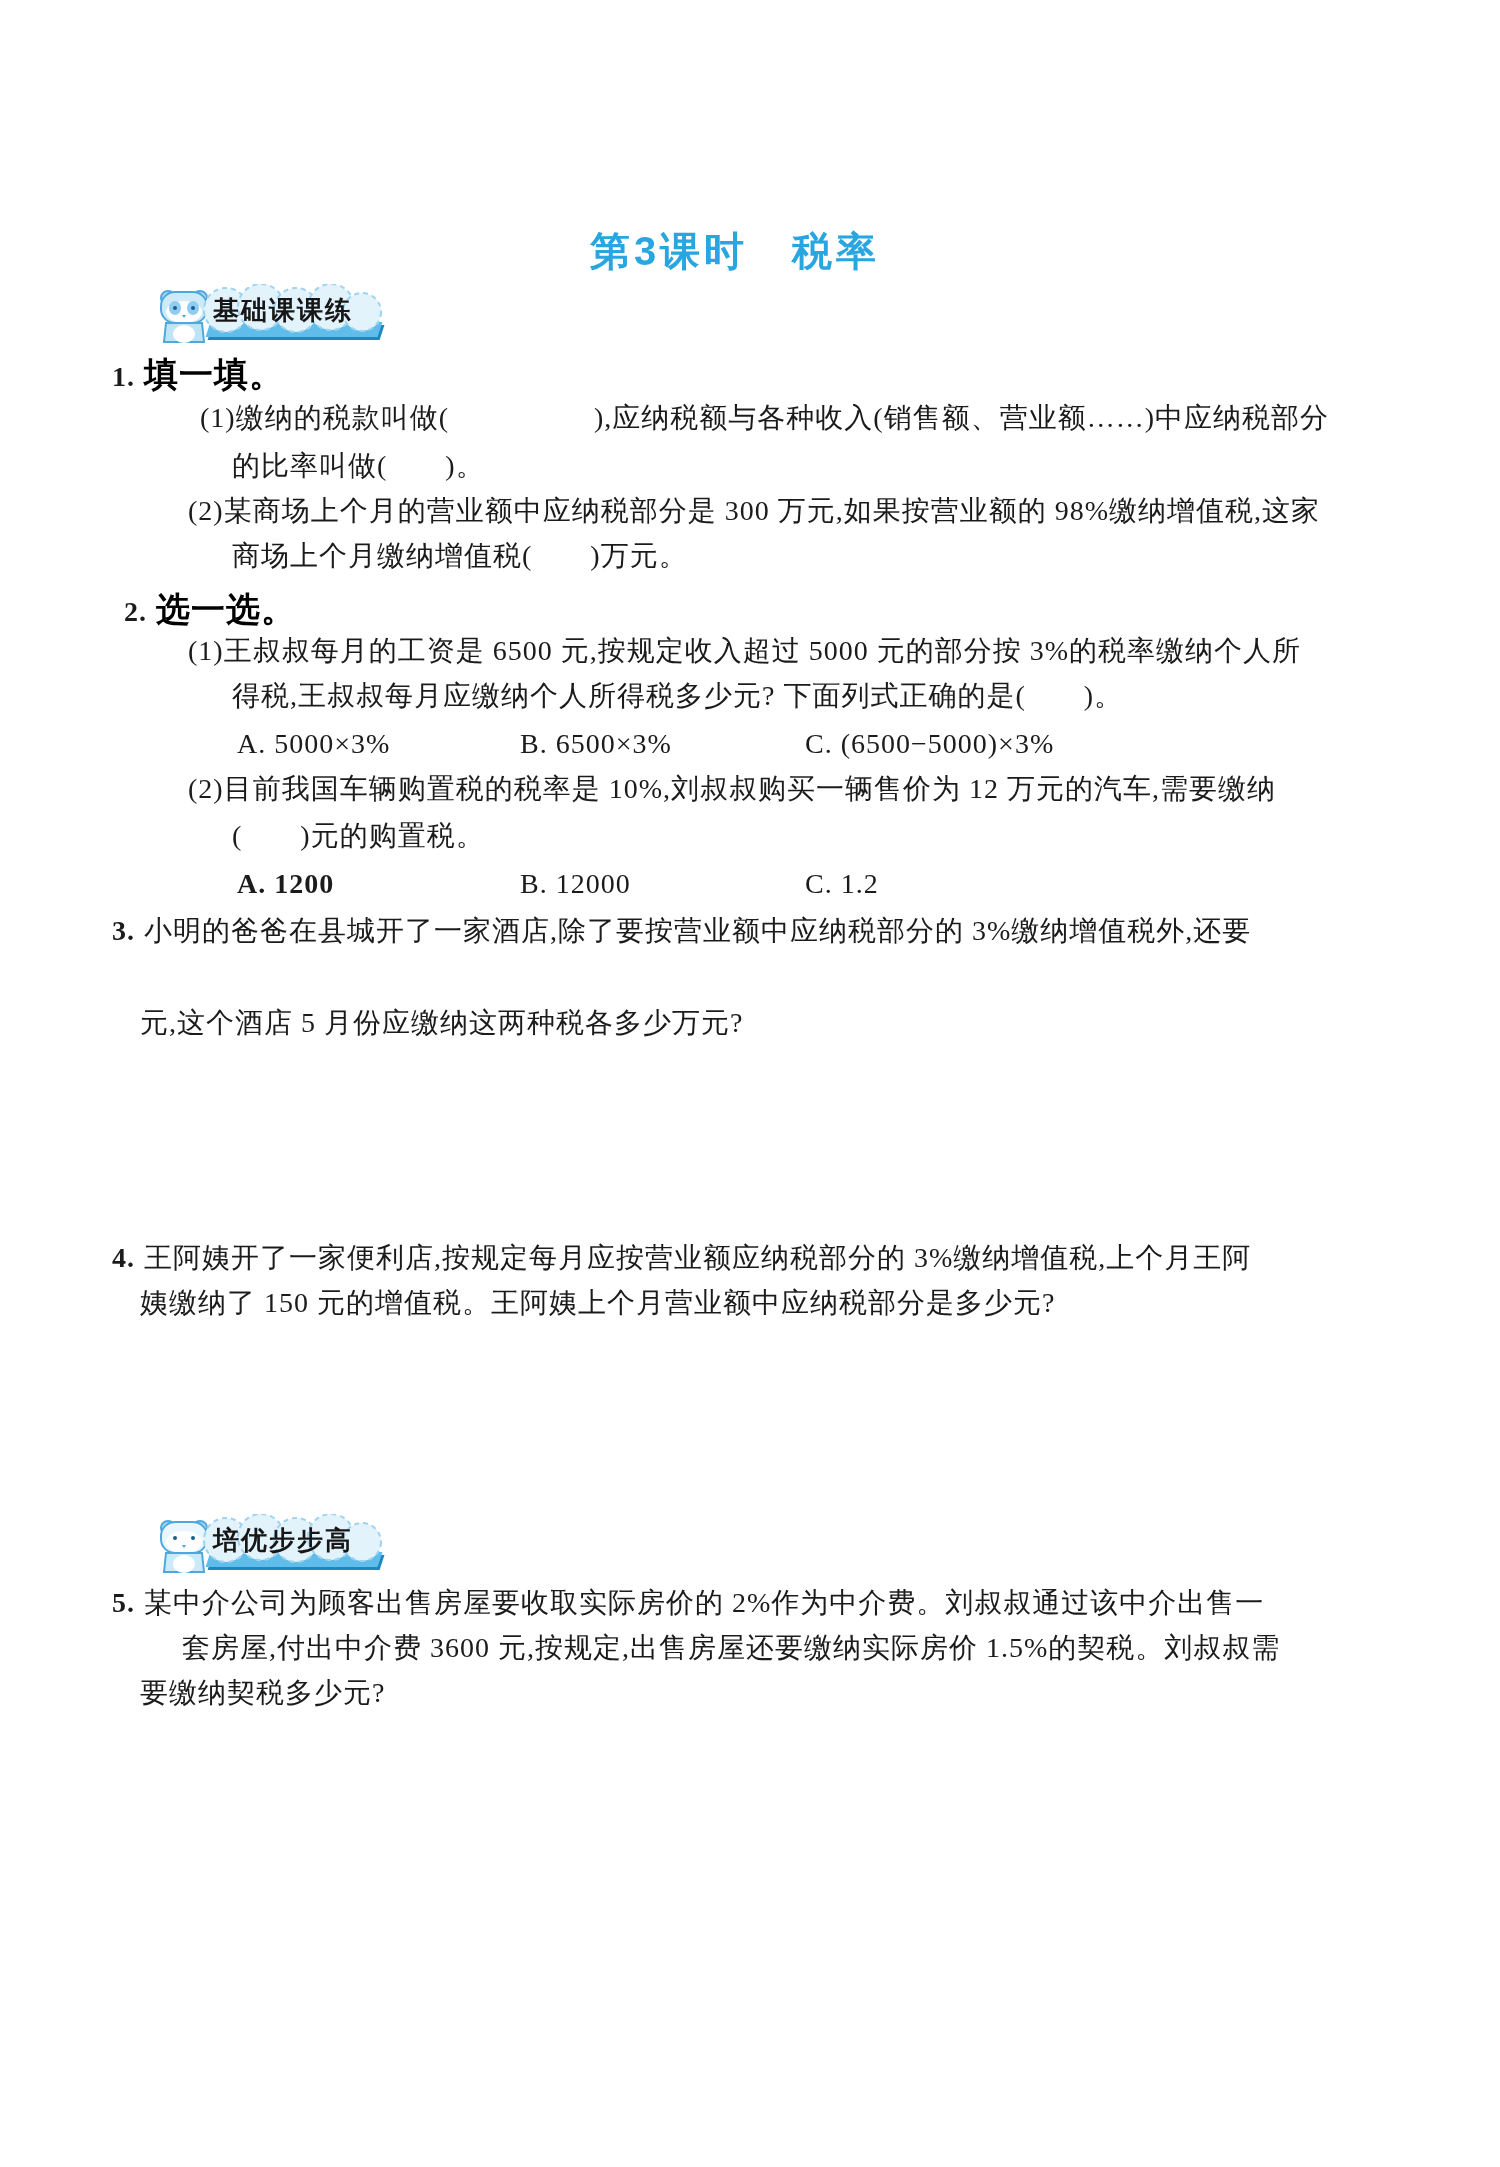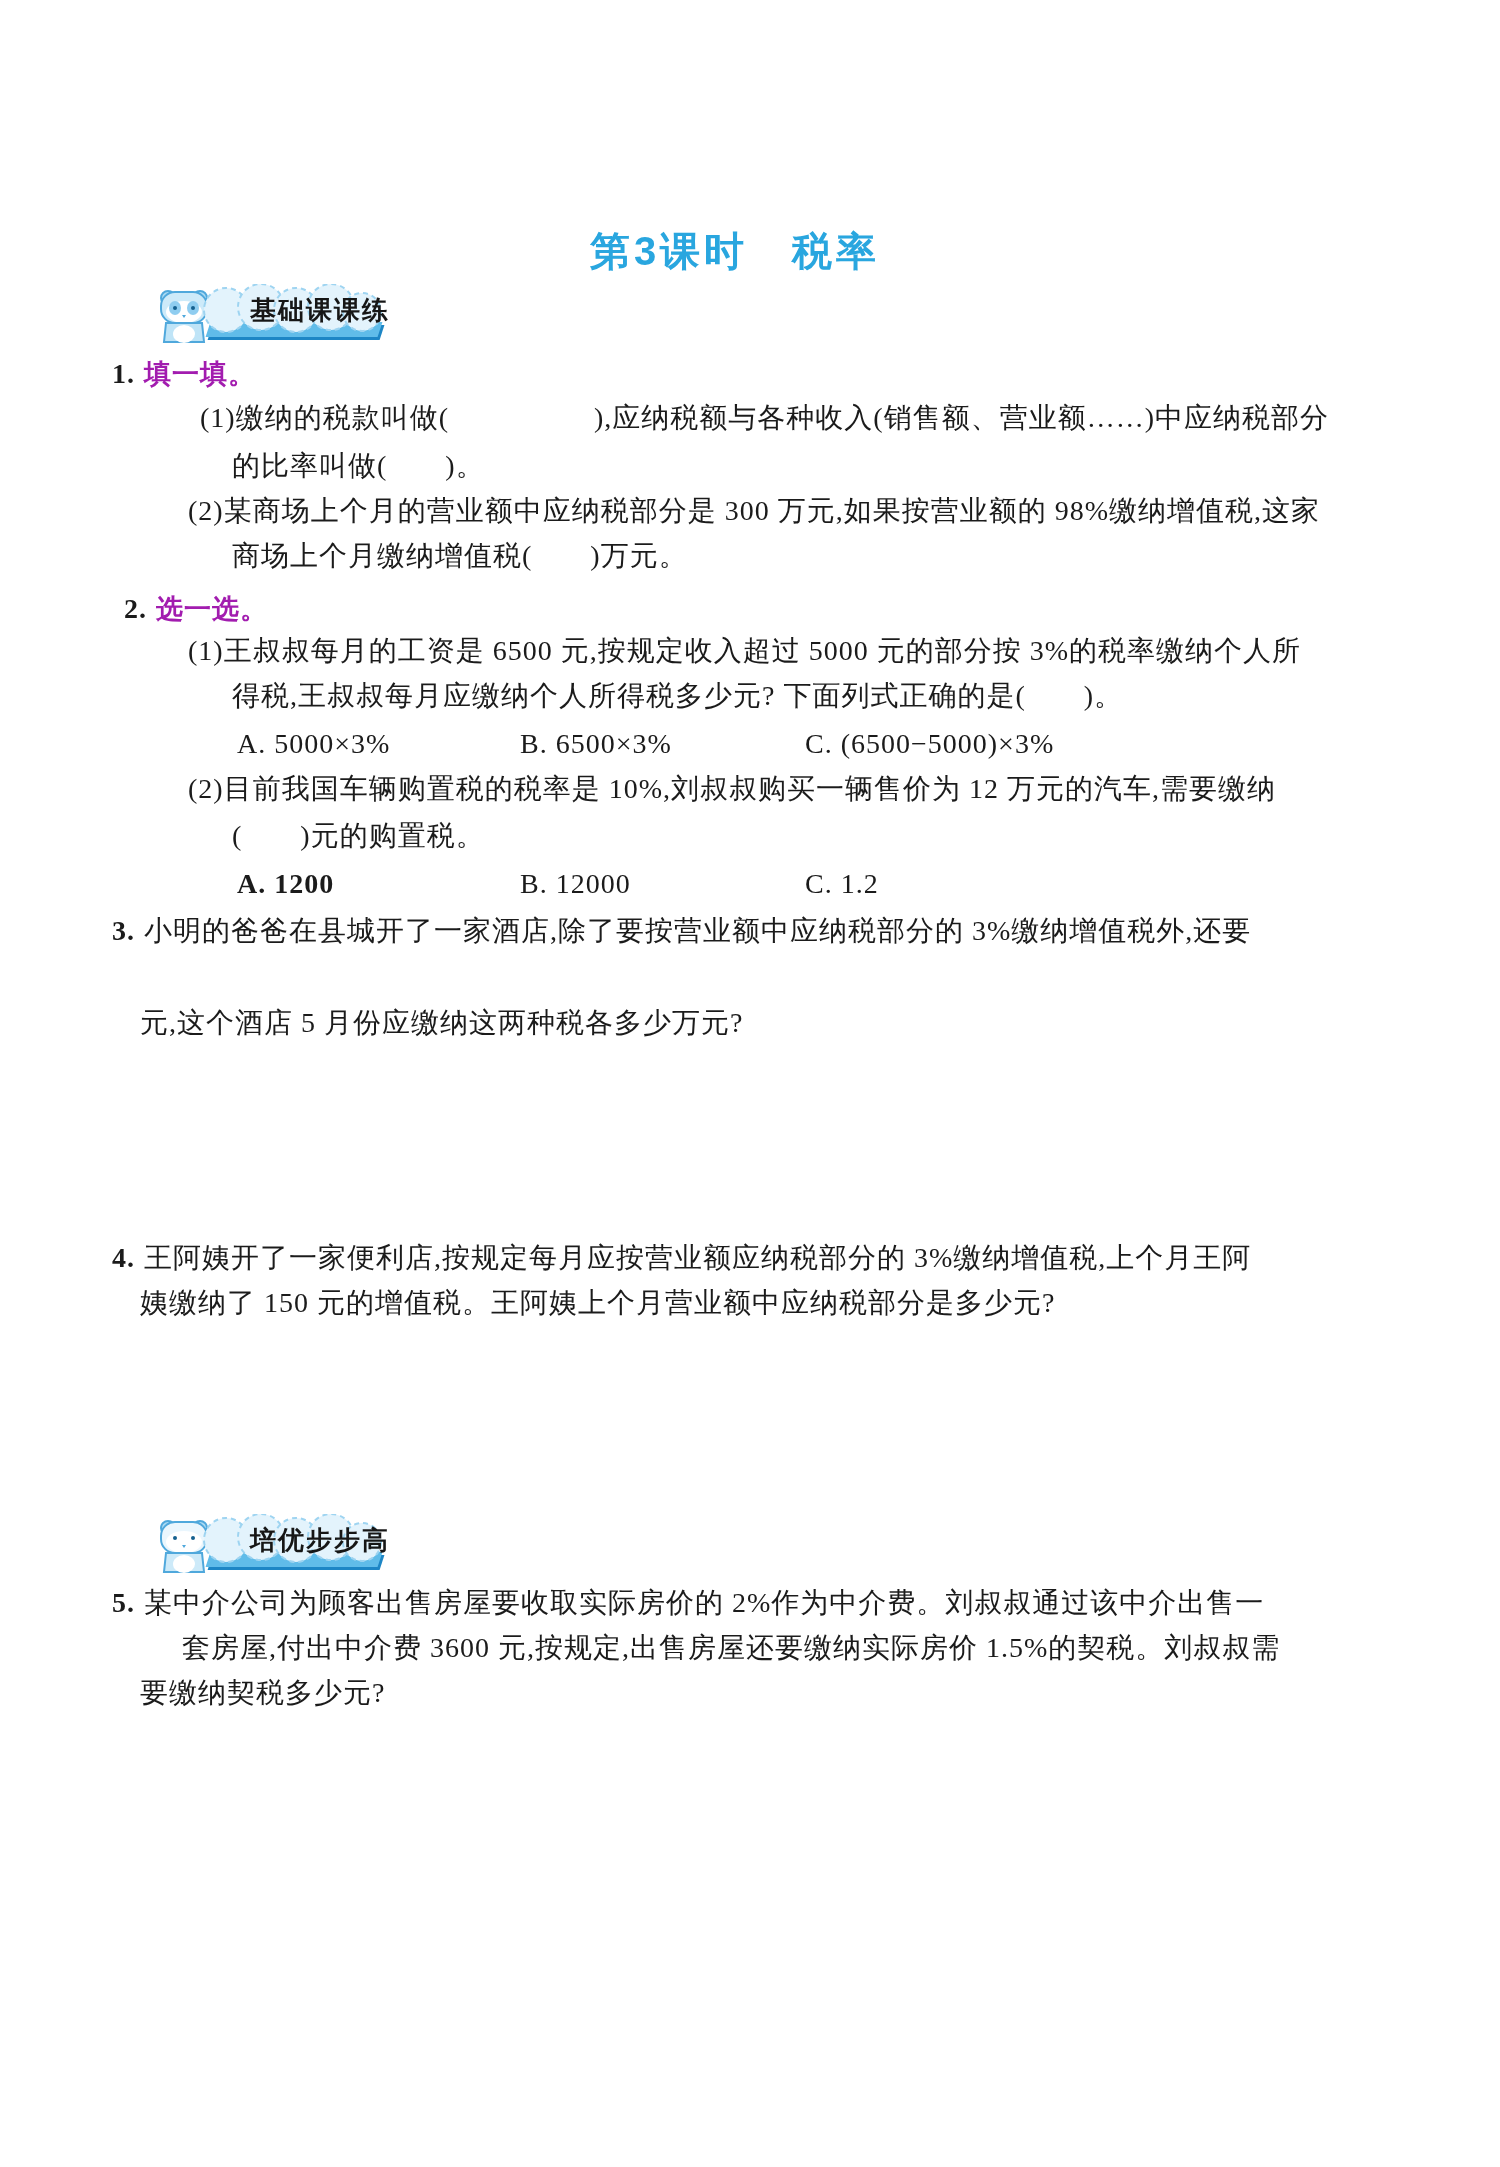--- a/index.html
+++ b/index.html
@@ -33,22 +33,22 @@
     height:36px;
     line-height:36px;
   }
   .qnum{
     font-weight:bold;
     margin-right:9px;
   }
   .qheading{
     font-family:"Liberation Sans", sans-serif;
     font-weight:bold;
-    font-size:27px;
-    color:#a21caf;
+    font-size:34px;
+    color:#000000;
   }
   
   .badge{
     position:absolute;
     left:158px;
     width:232px;
     height:58px;
   }
   .badge .bar{
     position:absolute;
@@ -58,23 +58,23 @@
     transform:skewX(-18deg);
     box-shadow:3px 3px 0 #1d86c5;
   }
   .badge .clouds{
     position:absolute;
     left:40px; top:-2px;
     width:190px; height:52px;
   }
   .badge .badge-label{
     position:absolute;
-    left:72px; top:7px;
+    left:55px; top:7px;
     width:160px;
-    text-align:right;
+    text-align:left;
     font-family:"Liberation Sans", sans-serif;
     font-weight:bold;
     font-size:26px;
     letter-spacing:2px;
     color:#161616;
   }
   .badge .bear{
     position:absolute;
     left:0; top:2px;
     width:52px; height:56px;

